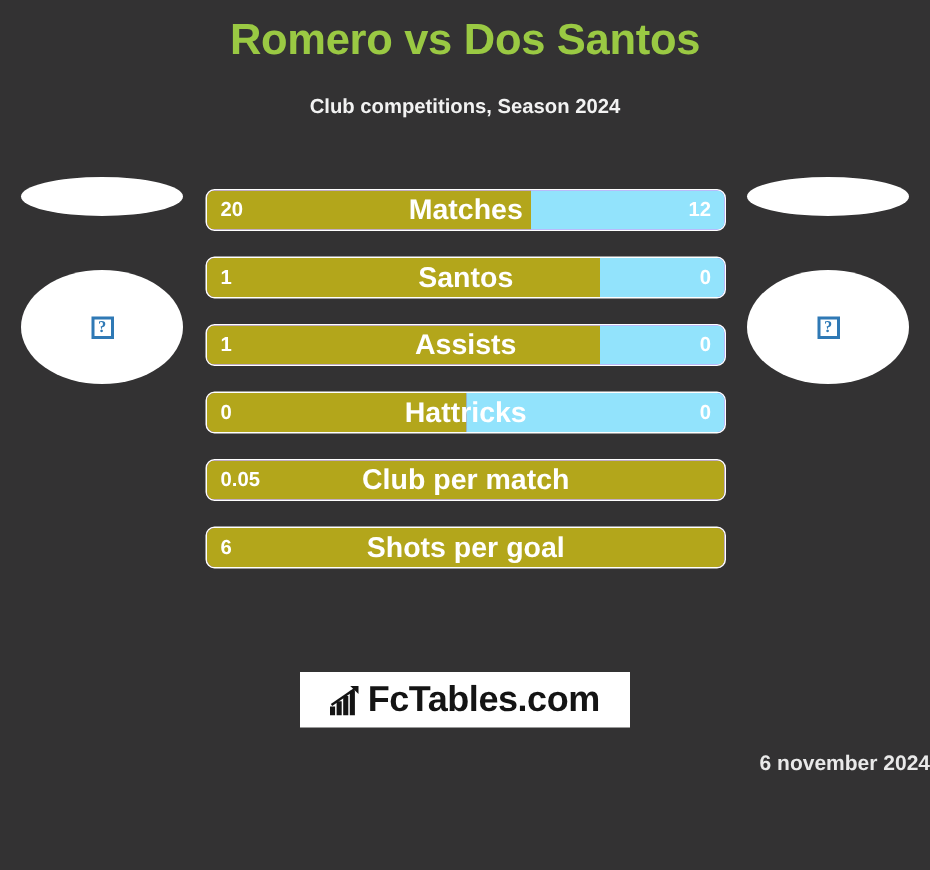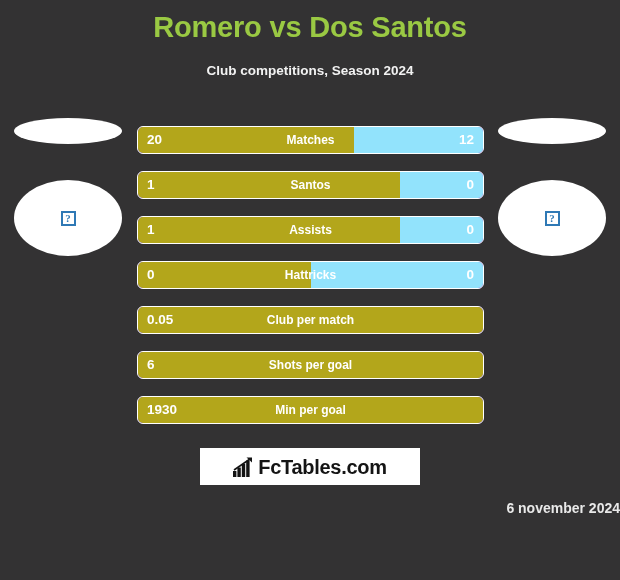--- a/index.html
+++ b/index.html
@@ -133,21 +133,21 @@
   }
   .bar-label {
     position: absolute;
     left: 0;
     right: 0;
     top: 0;
     bottom: 0;
     display: flex;
     align-items: center;
     justify-content: center;
-    font-size: 12px;
+    font-size: 19px;
     font-weight: bold;
     color: #ffffff;
     z-index: 4;
     pointer-events: none;
     line-height: 1;
   }
   .val {
     position: relative;
     z-index: 5;
   }
@@ -165,21 +165,21 @@
     align-items: center;
     justify-content: center;
     gap: 3px;
   }
   .logo-icon {
     width: 22px;
     height: 20px;
     display: block;
   }
   .logo-text {
-    font-size: 20px;
+    font-size: 24px;
     font-weight: bold;
     color: #141414;
     letter-spacing: -0.3px;
     line-height: 1;
   }
   .date {
     position: absolute;
     left: 0;
     top: 500px;
     width: 620px;
@@ -256,28 +256,20 @@
       </div>
       <div class="bar-label">Club per match</div>
     </div>
     <div class="bar-row">
       <div class="bar-fill-left" style="width: 100%;"></div>
       <div class="bar-text">
         <span class="val">6</span>
         <span class="val hidden"></span>
       </div>
       <div class="bar-label">Shots per goal</div>
-    </div>
-    <div class="bar-row">
-      <div class="bar-fill-left" style="width: 100%;"></div>
-      <div class="bar-text">
-        <span class="val">1930</span>
-        <span class="val hidden"></span>
-      </div>
-      <div class="bar-label">Min per goal</div>
     </div>
   </div>
 
 <div class="logo-box">
   <svg class="logo-icon" viewBox="0 0 22 20">
     <rect x="0" y="14" width="3.4" height="6" fill="#141414"></rect>
     <rect x="4.4" y="10.5" width="3.4" height="9.5" fill="#141414"></rect>
     <rect x="8.8" y="7" width="3.4" height="13" fill="#141414"></rect>
     <rect x="13.2" y="3.5" width="3.4" height="16.5" fill="#141414"></rect>
     <path d="M1 13 L17 2" stroke="#141414" stroke-width="1.6" fill="none"></path>

